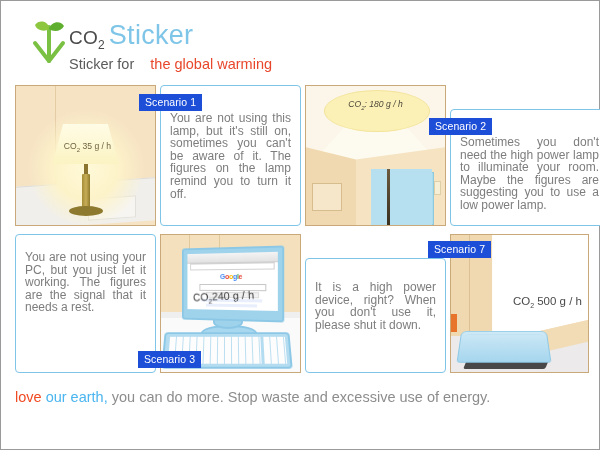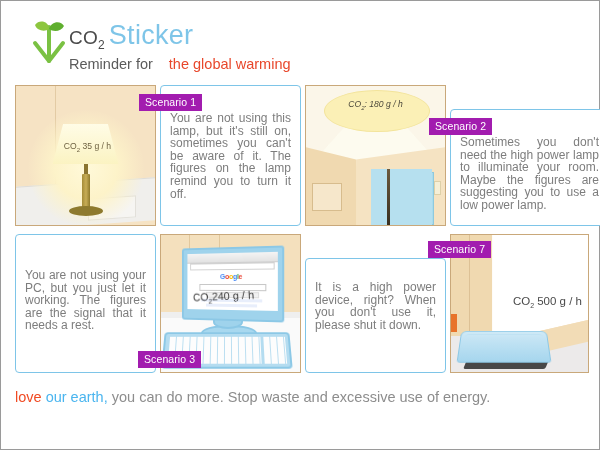--- a/index.html
+++ b/index.html
@@ -44,21 +44,21 @@
 
   .ptext{
     position:absolute;left:9px;right:9px;top:26px;
     font-size:12px;line-height:12.6px;color:#7d7d7d;
     text-align:justify;
   }
 
   
   .badge{
     position:absolute;z-index:30;
-    background:#a21caf;color:#ffffff;
+    background:#1d4ed8;color:#ffffff;
     font-size:10.5px;line-height:14px;
     padding:1px 6px 2px 6px;
     white-space:nowrap;
     letter-spacing:.1px;
   }
   .b1{left:124px;top:9px;}
   .b2{left:414px;top:33px;}
   .b3{left:123px;top:266px;}
   .b4{left:413px;top:156px;}
 
@@ -191,21 +191,21 @@
         <path d="M12 26 L26 44 L40 26" stroke="#7ac143" stroke-width="4" fill="none" stroke-linecap="round" stroke-linejoin="round"></path>
         <path d="M26 12 C26 4, 16 2, 12 8 C14 14, 22 15, 26 12 Z" fill="#8dc63f"></path>
         <path d="M26 12 C28 4, 38 3, 41 9 C38 15, 30 15, 26 12 Z" fill="#5faf2e"></path>
       </svg>
     </div>
     <div class="brand">
       <div class="brand-line1">
         <span class="co2"><span>CO</span><sub>2</sub></span><span class="sticker">Sticker</span>
       </div>
       <div class="brand-line2">
-        <span>Reminder for </span><span class="warm">the global warming</span>
+        <span>Sticker for </span><span class="warm">the global warming</span>
       </div>
     </div>
   </div>
 
   <div class="grid">
 
     <div class="panel img p1">
       <div class="wall-warm"></div>
       <div class="wall-seam" style="left:28%"></div>
       <div class="desk"></div>
@@ -235,21 +235,21 @@
       <div class="curtainR"></div>
       <div class="curtain-split"></div>
       <div class="switch"></div>
     </div>
 
     <div class="panel txt p4">
       <div class="ptext">Sometimes you don't need the high power lamp to illuminate your room. Maybe the figures are suggesting you to use a low power lamp.</div>
     </div>
 
     <div class="panel txt p5">
-      <div class="ptext" style="top:34px">You are not using your PC, but you just let it working. The figures are the signal that it needs a rest.</div>
+      <div class="ptext" style="top:16px">You are not using your PC, but you just let it working. The figures are the signal that it needs a rest.</div>
     </div>
 
     <div class="panel img p6">
       <div class="pc-wall"></div>
       <div class="pc-wall-seamA"></div>
       <div class="pc-wall-seamB"></div>
       <div class="pc-desk"></div>
       <div class="pc-desk-edge"></div>
       <div class="mon-foot"></div>
       <div class="mon-stand"></div>

